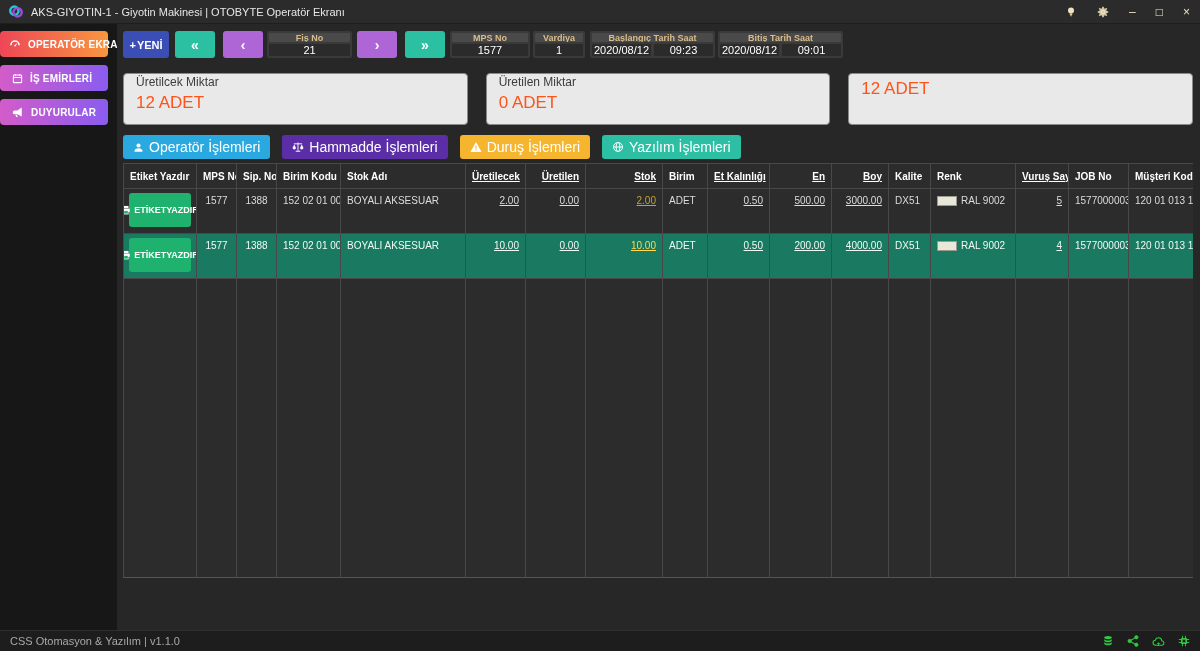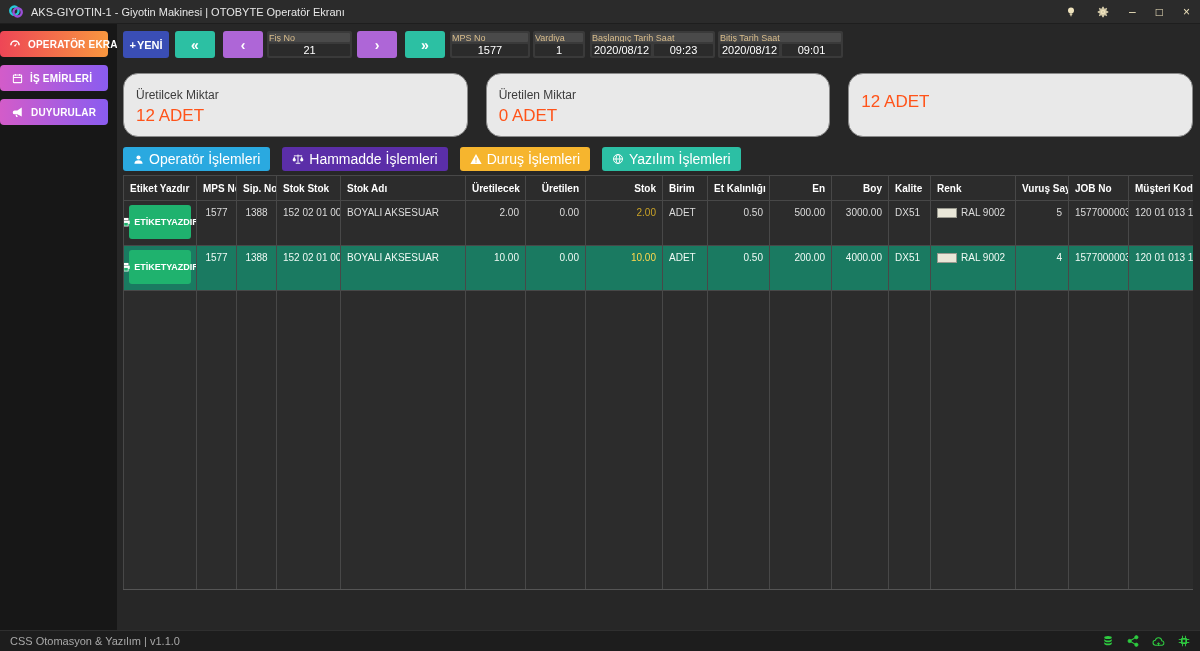--- a/index.html
+++ b/index.html
@@ -24,46 +24,46 @@
 
   
   .toolbar { display:flex; align-items:stretch; height:27px; margin-bottom:15px; }
   .tb-btn { border:none; border-radius:3px; color:#fff; display:flex; align-items:center; justify-content:center; font-weight:bold; cursor:pointer; }
   .btn-yeni { width:46px; background:#3a4eb5; font-size:11px; gap:1px; margin-right:6px; }
   .btn-nav { width:40px; font-size:14px; }
   .bg-teal { background:#2cc0a3; }
   .bg-purple { background:#ae66d7; }
   .mr8{margin-right:8px} .mr5{margin-right:5px} .mr4{margin-right:4px} .mr3{margin-right:3px}
   .panel { background:#3a3a3a; border-radius:2px; padding:2px; display:flex; flex-direction:column; gap:2px; }
-  .panel .ph { background:#4a4a4a; color:#d9bd8c; font-size:9px; font-weight:normal; text-align:left; line-height:11px; border-radius:1px; white-space:nowrap; overflow:hidden; }
+  .panel .ph { background:#4a4a4a; color:#d9bd8c; font-size:9px; font-weight:bold; text-align:center; line-height:11px; border-radius:1px; white-space:nowrap; overflow:hidden; }
   .panel .pv { flex:1; display:flex; gap:3px; }
   .panel .pv .cell { background:#2b2b2b; color:#fff; font-size:11px; display:flex; align-items:center; justify-content:center; flex:1; border-radius:1px; }
   .w85{width:85px} .w80{width:80px} .w52{width:52px} .w125{width:125px}
   .cell.date{flex:1.7}
 
   
   .cards { display:flex; gap:18px; margin-bottom:10px; }
-  .card { flex:1; height:64px; background:#e9e9e9; border:1px solid #8a8a8a; border-radius:15px; padding:14px 12px; }
+  .card { flex:1; height:52px; background:#e9e9e9; border:1px solid #8a8a8a; border-radius:4px; padding:1px 12px; }
   .card .cl { font-size:12px; color:#3c3c3c; }
   .card .cv { font-size:17px; color:#ff5319; margin-top:4px; }
 
   
   .tabs { display:flex; gap:12px; margin-bottom:4px; }
   .tab { height:24px; border:none; border-radius:3px; color:#fff; font-size:14px; display:flex; align-items:center; gap:5px; padding:0 10px; cursor:pointer; white-space:nowrap; }
   .tab-blue { background:#2aa9e0; } .tab-deep-purple { background:#5b2ea8; }
   .tab-amber { background:#f6b52e; } .tab-teal { background:#2cbfa4; }
 
   
   .table-wrap { height:415px; width:1070px; overflow:hidden; border-bottom:1px solid #555; background:#2c2c2c; }
   table { border-collapse:collapse; table-layout:fixed; width:1080px; font-size:10px; color:#dcdcdc; }
   th, td { border:1px solid #484848; padding:0 6px; overflow:hidden; white-space:nowrap; }
   thead th { height:25px; font-weight:bold; color:#fff; background:#2c2c2c; text-align:left; }
   tbody td { height:45px; vertical-align:top; padding-top:6px; background:#2c2c2c; }
   tr.filler td { height:320px; background:#2c2c2c; }
-  .ar { text-align:right; } .ac { text-align:center; } .al { text-align:left; }
+  .ar { text-align:right;text-decoration:underline; } .ac { text-align:center; } .al { text-align:left; }
   tr.selected td { background:#1a7a61; color:#f0faf5; }
   .kalan { color:#c9a227; }
   tr.selected .kalan { color:#ffd84d; }
   td.btncell { padding:4px 5px 0 5px; vertical-align:top; }
   .print-btn { width:62px; height:34px; background:#1fb26e; border:none; border-radius:3px; color:#fff; font-size:9px; font-weight:bold; line-height:1.35; display:flex; flex-direction:row; align-items:center; justify-content:center; cursor:pointer; margin:0 auto; }
   .pb-top { display:flex; align-items:center; gap:3px; }
   .swatch { display:inline-block; width:20px; height:10px; background:#e9e7d8; border:1px solid #9a9a90; vertical-align:-2px; margin-right:4px; }
 
   
   .footer { height:21px; flex:0 0 auto; background:#1d1d1d; border-top:1px solid #2f2f2f; display:flex; align-items:center; padding:0 10px; color:#a8a8a8; font-size:11px; }
@@ -250,21 +250,21 @@
               <col style="width:85px">
               <col style="width:53px">
               <col style="width:60px">
               <col style="width:75px">
           </colgroup>
           <thead>
             <tr>
               <th class="al">Etiket Yazdır</th>
               <th class="al">MPS No</th>
               <th class="al">Sip. No</th>
-              <th class="al">Stok Stok</th>
+              <th class="al">Birim Kodu</th>
               <th class="al">Stok Adı</th>
               <th class="ar">Üretilecek</th>
               <th class="ar">Üretilen</th>
               <th class="ar">Stok</th>
               <th class="al">Birim</th>
               <th class="ar">Et Kalınlığı</th>
               <th class="ar">En</th>
               <th class="ar">Boy</th>
               <th class="al">Kalite</th>
               <th class="al">Renk</th>

